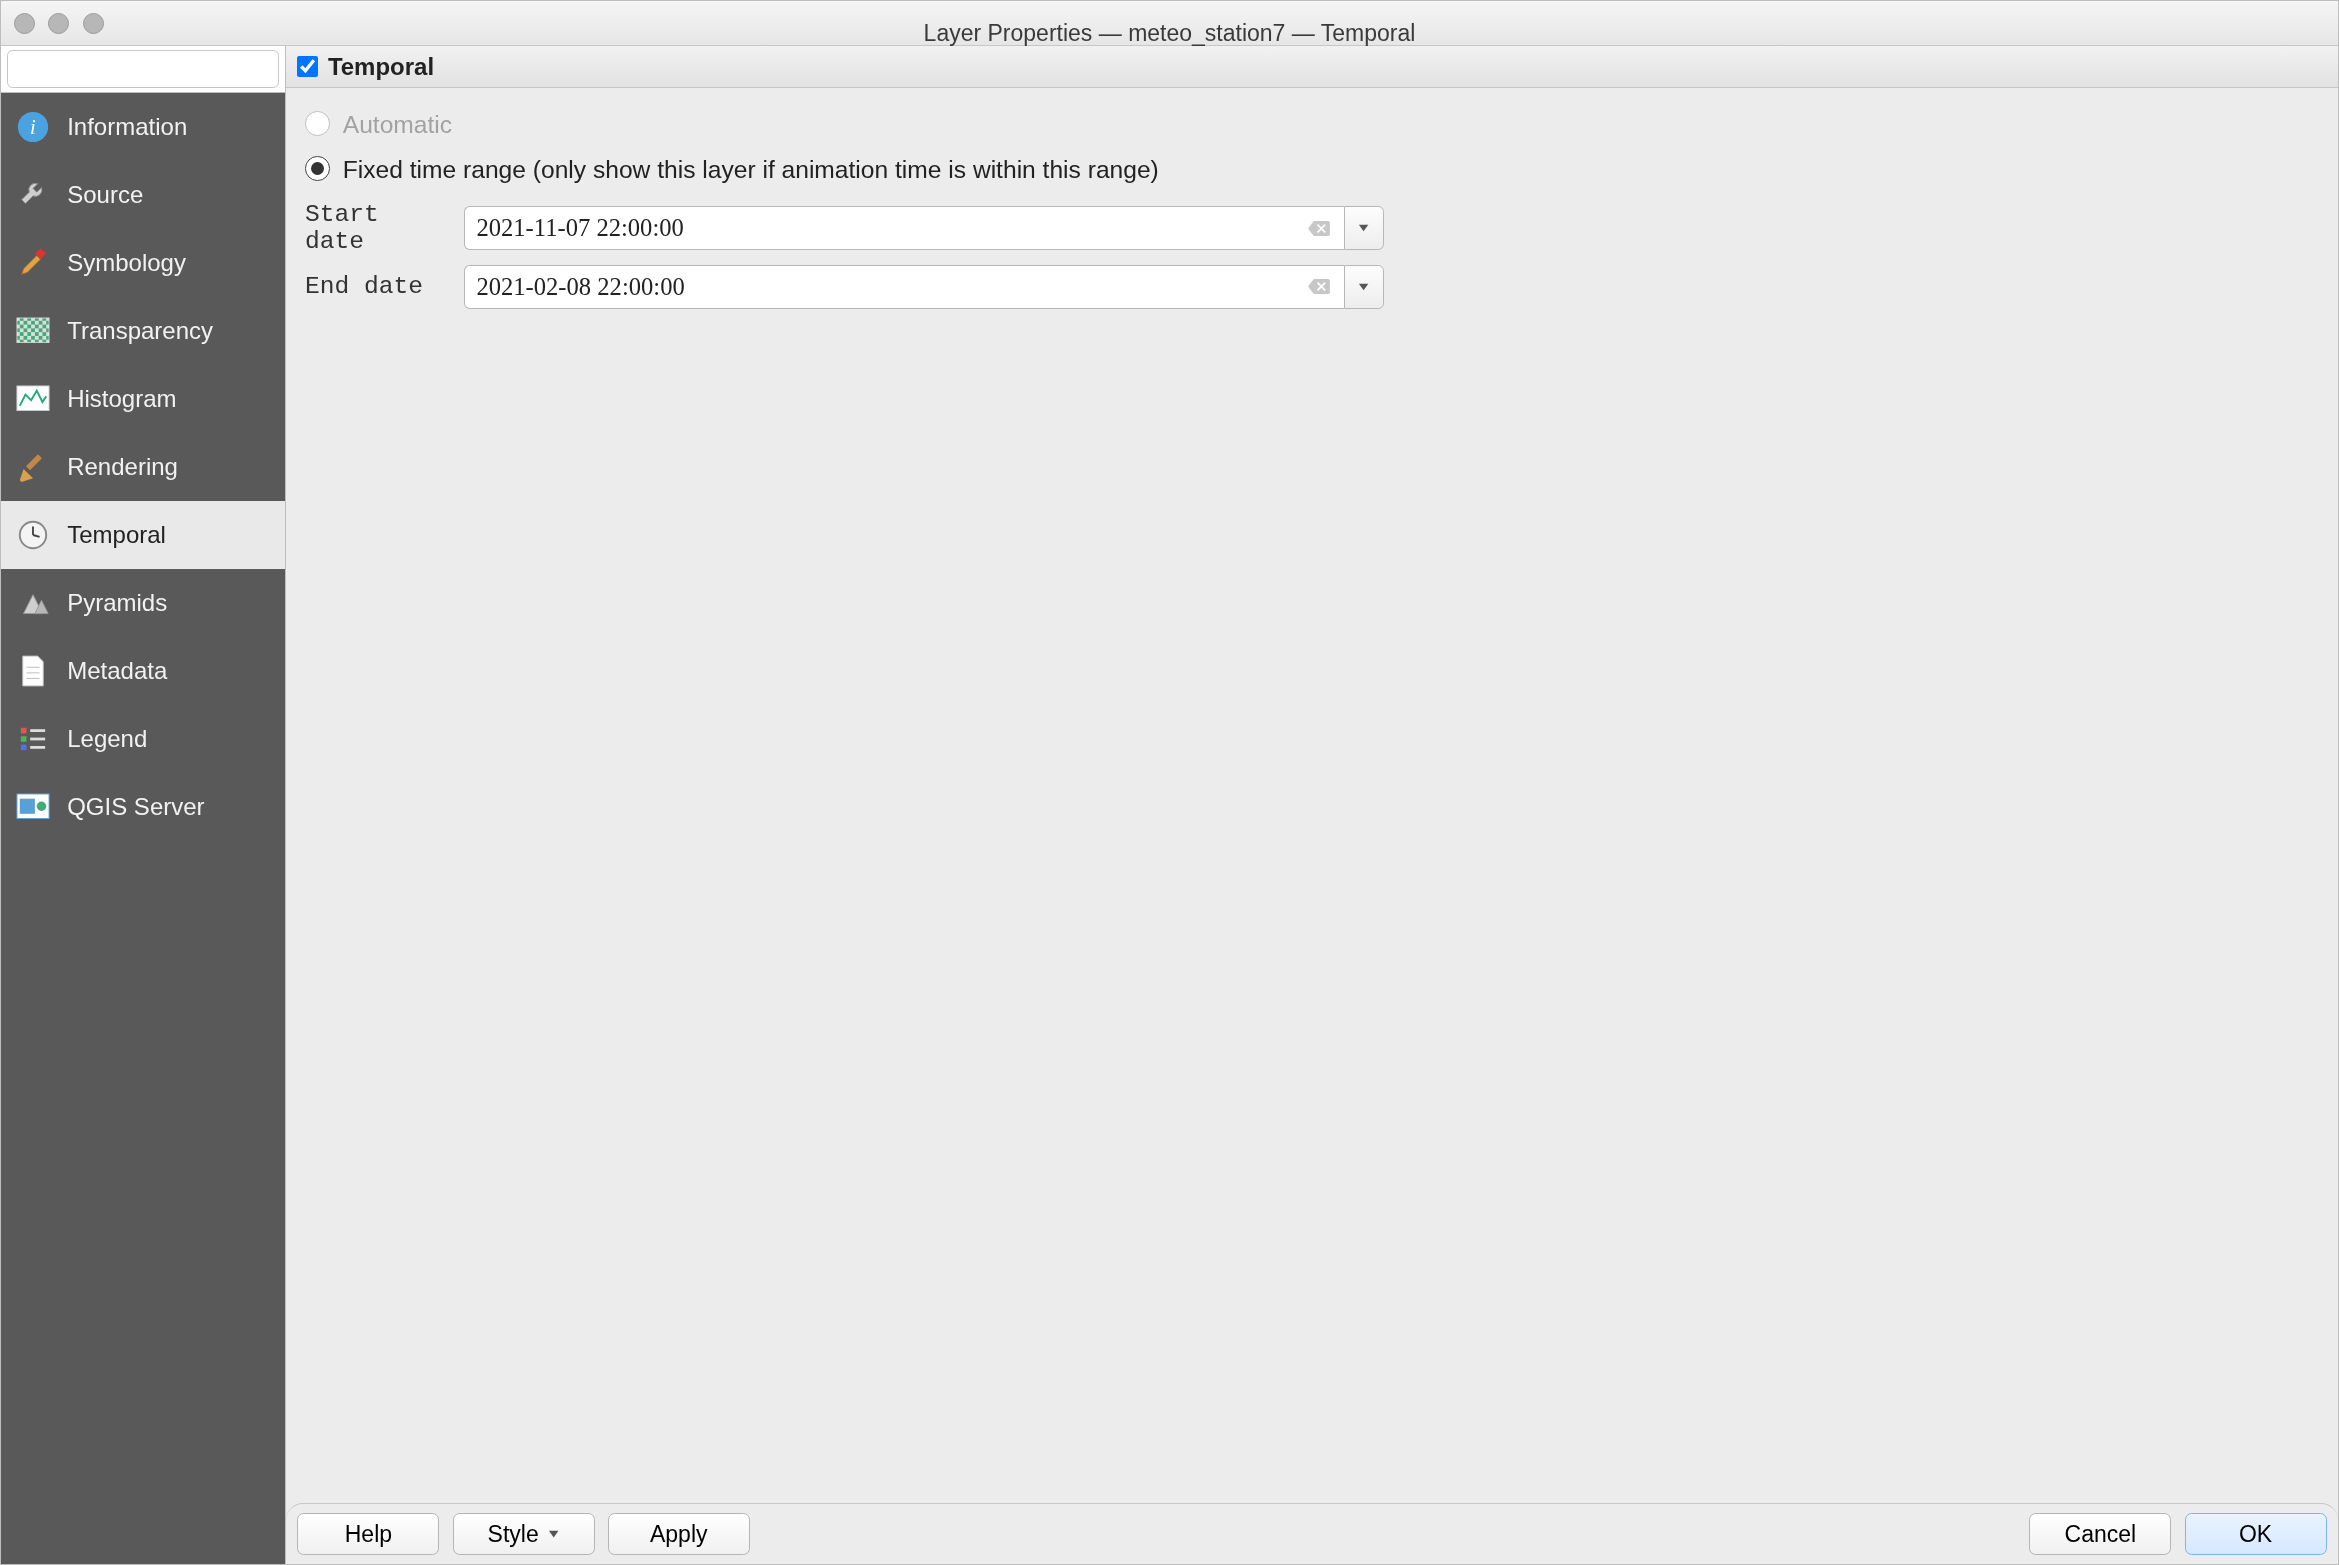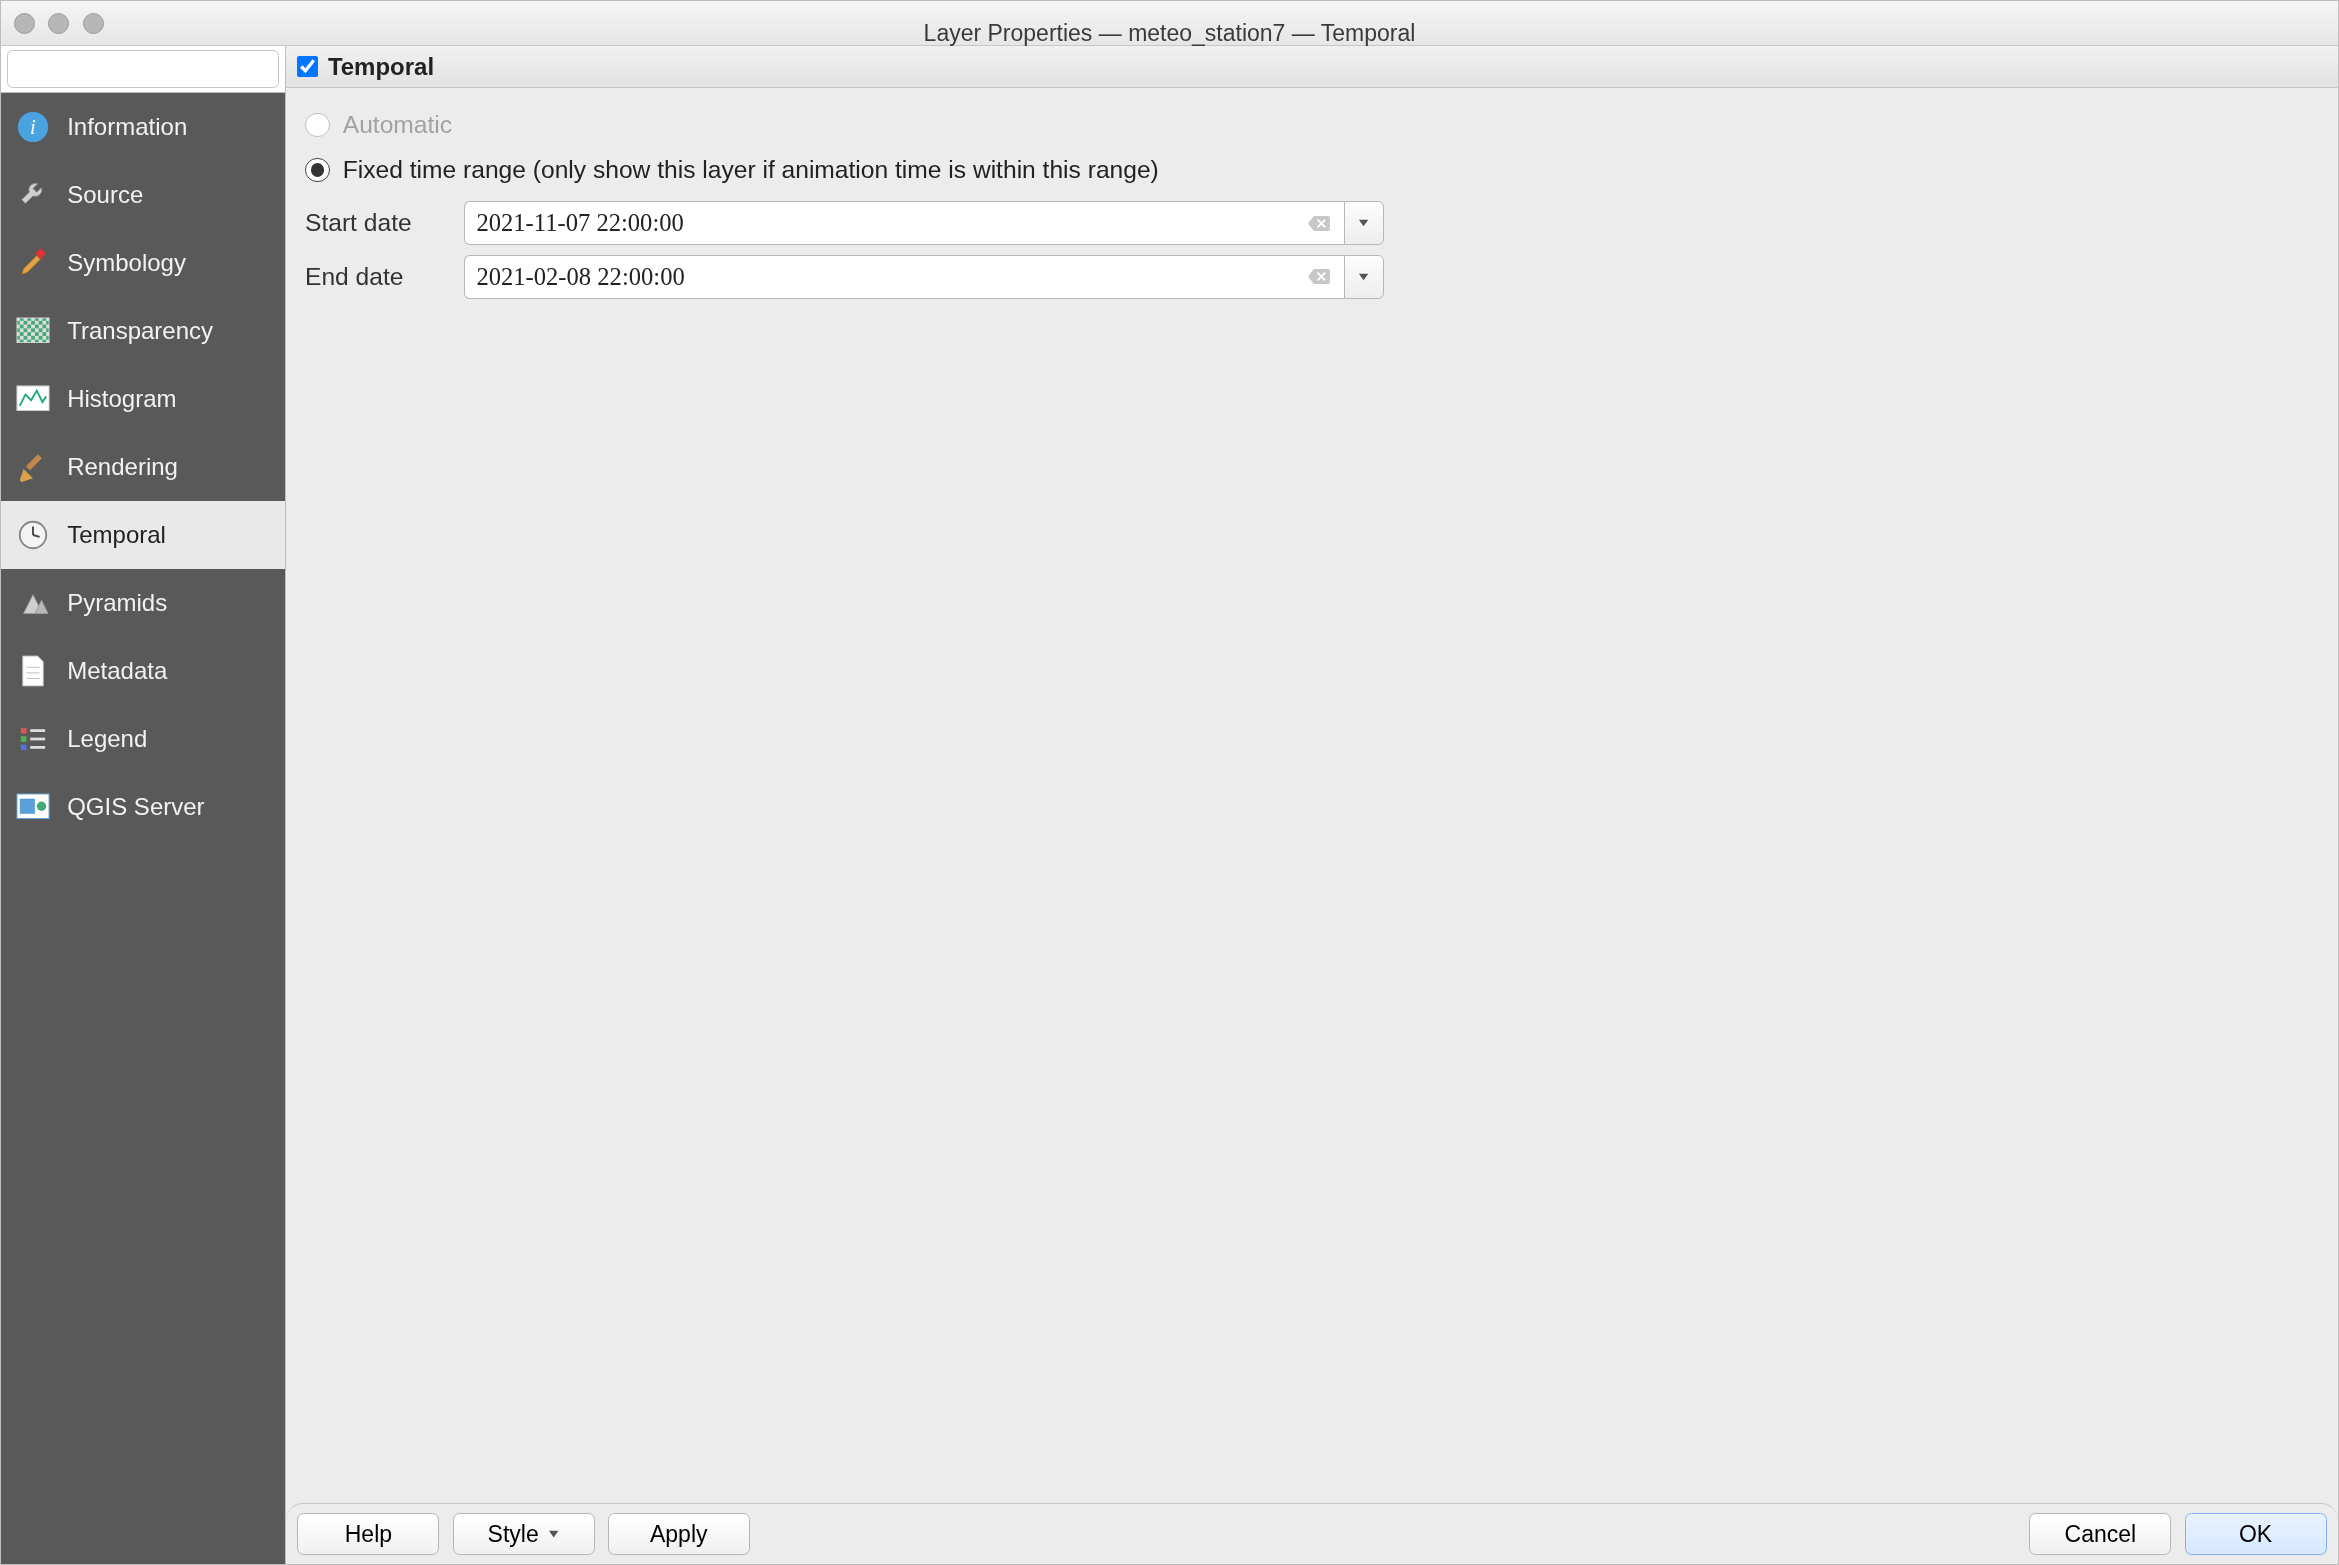--- a/index.html
+++ b/index.html
@@ -18,28 +18,28 @@
   .nav { flex: 1; background: #595959; overflow: auto; }
   .nav-item { display: flex; align-items: center; gap: 15px; height: 68px; padding: 0 13.2px; color: #f2f2f2; cursor: default; }
   .nav-item .icon { width: 38px; height: 38px; display: flex; align-items: center; justify-content: center; }
   .nav-item.active { background: #e9e9e9; color: #222; }
   .nav-item .label { font-size: 24px; }
   .content { flex: 1; display: flex; flex-direction: column; background: #ececec; border-left: 0.9px solid #bdbdbd; }
   .section-header { height: 42px; background: linear-gradient(#f1f1f1,#e2e2e2); border-bottom: 0.9px solid #c7c7c7; display: flex; align-items: center; gap: 9.5px; padding: 0 11.4px; }
   .section-header input[type=checkbox] { width: 21px; height: 21px; }
   .section-header .sh-label { font-weight: 700; font-size: 24px; }
   .section-body { flex: 1; padding: 23px 19px; overflow: auto; }
-  .radio-row { display: flex; align-items: center; gap: 13.2px; margin-bottom: 17px; font-size: 24.6px; }
+  .radio-row { display: flex; gap: 13.2px; margin-bottom: 17px; font-size: 24.6px; }
   .radio { width: 24.6px; height: 24.6px; border-radius: 50%; border: 1.9px solid #8a8a8a; display: inline-flex; align-items: center; justify-content: center; background: #fff; }
   .radio.checked { border-color: #444; }
   .radio.checked::after { content: ""; width: 13.2px; height: 13.2px; border-radius: 50%; background: #333; }
   .radio.disabled { border-color: #c0c0c0; }
   .radio-row.disabled { color: #a2a2a2; }
   .form-row { display: flex; align-items: center; gap: 17px; margin: 9.5px 0; }
-  .form-label { width: 142px; text-align: left; font-size: 24.6px; color: #333; }
+  .form-label { width: 142px; text-align: left; font-size: 24.6px; color: #333; font-family: Liberation Mono, monospace; }
   .date-group { display: flex; align-items: stretch; }
   .date-input { width: 880px; height: 44px; background: #fff; border: 0.9px solid #b7b7b7; border-right: none; border-radius: 5.7px 0 0 5.7px; display: flex; align-items: center; padding: 0 11.4px; font-size: 24.6px; }
   .date-input .val { flex: 1; font-family: Liberation Serif, serif; }
   .clear-btn { width: 28px; height: 28px; opacity: .55; display: flex; align-items: center; justify-content: center; margin-left: 5.7px; }
   .dropdown-btn { width: 40px; height: 44px; background: linear-gradient(#fdfdfd,#ededed); border: 0.9px solid #b7b7b7; border-radius: 0 5.7px 5.7px 0; display: flex; align-items: center; justify-content: center; }
   .chev { width: 13.2px; height: 13.2px; }
   .footer { height: 61px; border-top: 0.9px solid #c7c7c7; display: flex; align-items: center; gap: 13.2px; padding: 0 11.4px; background: #ececec; width: 100%; border-radius: 17px; }
   .btn { height: 42px; min-width: 142px; padding: 0 23px; background: linear-gradient(#ffffff,#f0f0f0); border: 0.9px solid #b5b5b5; border-radius: 6.6px; font-size: 23px; display: inline-flex; align-items: center; justify-content: center; gap: 9.5px; }
   .btn.primary { background: linear-gradient(#eaf3ff,#d6e8ff); border-color: #7fb2ef; }
   .btn .tri { width: 11.4px; height: 11.4px; }

